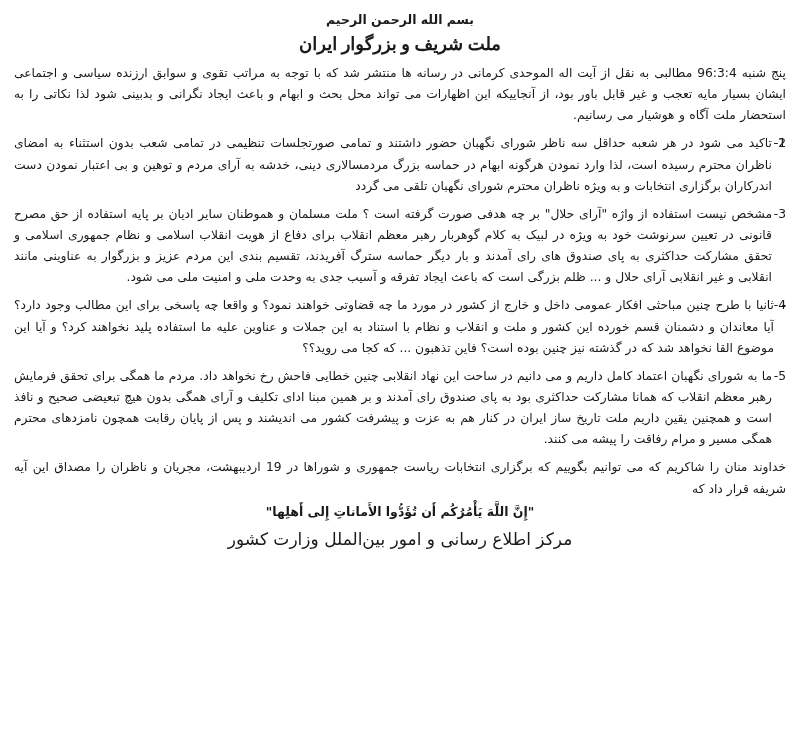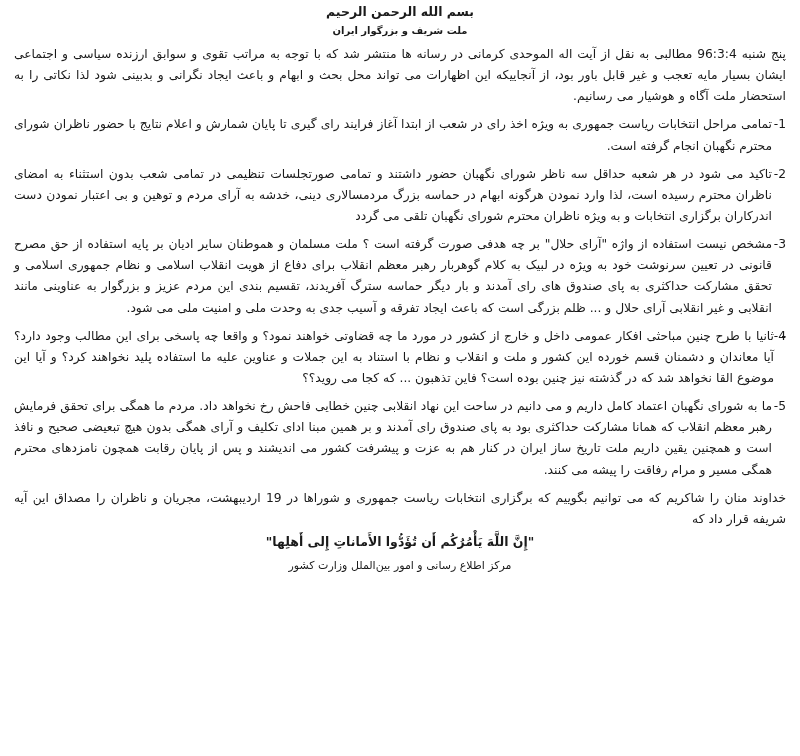--- a/index.html
+++ b/index.html
@@ -10,35 +10,36 @@
   body {
     width: 800px;
     min-height: 756px;
     font-family: "DejaVu Sans", sans-serif;
     color: #1a1a1a;
   }
   .page {
     width: 800px;
     min-height: 756px;
     box-sizing: border-box;
-    padding: 2px 14px 8px 14px;
+    padding: 10px 14px 8px 14px;
     direction: rtl;
   }
   .basmala {
     text-align: center;
     font-size: 12.5px;
     font-weight: bold;
     margin: 2px 0 6px 0;
     letter-spacing: 0;
   }
   .salutation {
     text-align: center;
-    font-size: 10px;
+    font-size: 18px;
     font-weight: bold;
     margin: 0 0 8px 0;
+    font-family: Liberation Serif, serif;
   }
   .para {
     font-size: 12.3px;
     line-height: 1.72;
     text-align: justify;
     text-align-last: right;
     margin: 6px 0 7px 0;
     word-spacing: 0.5px;
   }
   .numbered {
@@ -79,38 +80,37 @@
     margin: 4px 0 4px 0;
   }
   .ayah {
     text-align: center;
     font-size: 12.5px;
     font-weight: bold;
     margin: 2px 0 10px 0;
   }
   .signature {
     text-align: center;
-    font-size: 11px;
+    font-size: 17px;
     margin: 4px 0 2px 0;
   }
 </style>
 </head>
 <body>
 
 <div class="page">
 
   <div class="basmala">بسم الله الرحمن الرحيم</div>
 
   <div class="salutation">ملت شریف و بزرگوار ایران</div>
 
   <p class="para">پنج شنبه 96:3:4  مطالبی به نقل از آیت اله الموحدی کرمانی در رسانه ها منتشر شد که با توجه به مراتب تقوی و سوابق ارزنده سیاسی و اجتماعی ایشان  بسیار مایه تعجب و غیر قابل باور بود، از آنجاییکه این اظهارات می تواند محل بحث و ابهام و باعث ایجاد نگرانی و بدبینی شود لذا نکاتی را به استحضار ملت آگاه و هوشیار می رسانیم.</p>
 
   <div class="numbered">
     <span class="marker">1-</span>
-    <span>تمامی مراحل انتخابات ریاست جمهوری به ویژه اخذ رای در شعب از ابتدا آغاز فرایند رای گیری تا پایان شمارش و اعلام نتایج با حضور ناظران شورای محترم نگهبان انجام گرفته است.</span>
   </div>
 
   <div class="numbered">
     <span class="marker">2-</span>
     <span>تاکید می شود در هر شعبه حداقل سه ناظر شورای نگهبان حضور داشتند و تمامی صورتجلسات تنظیمی در تمامی شعب بدون استثناء به امضای ناظران محترم رسیده است، لذا وارد نمودن هرگونه ابهام در حماسه بزرگ مردمسالاری دینی، خدشه به آرای مردم و توهین و بی اعتبار نمودن دست اندرکاران برگزاری انتخابات و به ویژه ناظران محترم شورای نگهبان تلقی می گردد</span>
   </div>
 
   <div class="numbered">
     <span class="marker">3-</span>
     <span>مشخص نیست استفاده از واژه "آرای حلال" بر چه هدفی صورت گرفته است ؟ ملت مسلمان و هموطنان سایر ادیان بر پایه استفاده از حق مصرح قانونی در تعیین سرنوشت خود به ویژه در لبیک به کلام گوهربار رهبر معظم انقلاب برای دفاع از هویت انقلاب اسلامی و نظام جمهوری اسلامی و تحقق مشارکت حداکثری به پای صندوق های رای آمدند و بار دیگر حماسه سترگ آفریدند، تقسیم بندی این مردم عزیز و بزرگوار به عناوینی مانند انقلابی و غیر انقلابی آرای حلال و ... ظلم بزرگی است که باعث ایجاد تفرقه و آسیب جدی به وحدت ملی و امنیت ملی می شود.</span>

